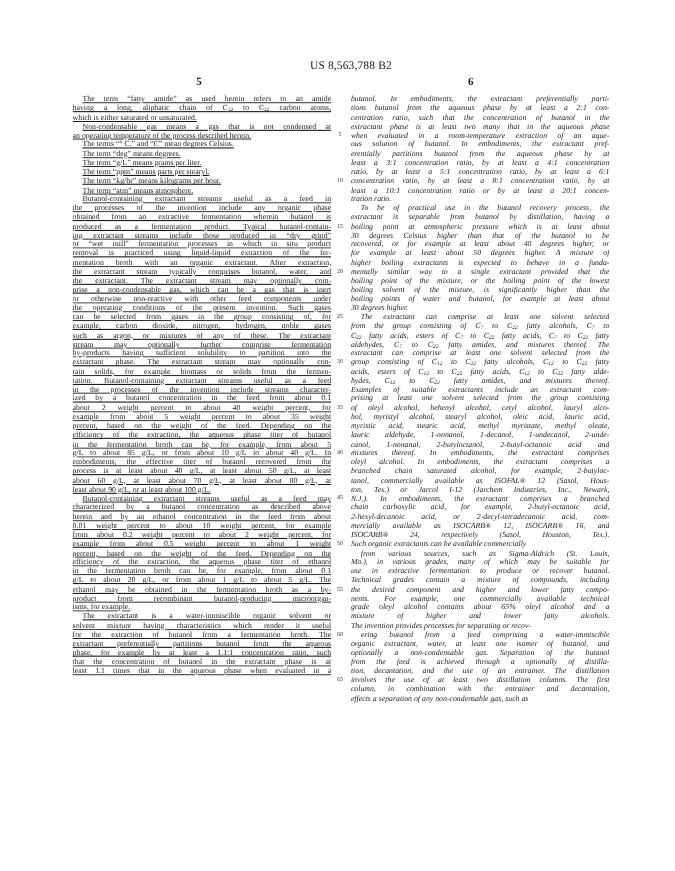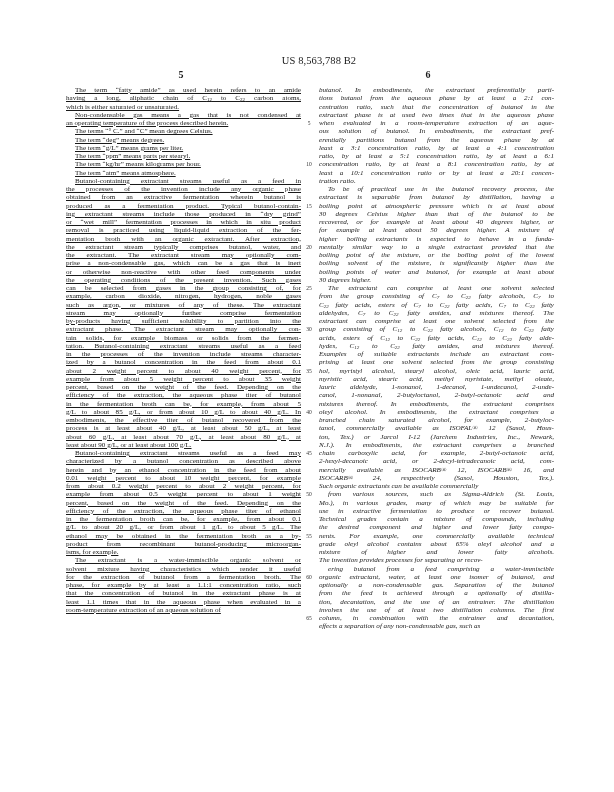--- a/index.html
+++ b/index.html
@@ -81,24 +81,24 @@
     <span class="ln">percent, based on the weight of the feed. Depending on the</span>
     <span class="ln">efficiency of the extraction, the aqueous phase titer of ethanol</span>
     <span class="ln">in the fermentation broth can be, for example, from about 0.1</span>
     <span class="ln">g/L to about 20 g/L, or from about 1 g/L to about 5 g/L. The</span>
     <span class="ln">ethanol may be obtained in the fermentation broth as a by-</span>
     <span class="ln">product from recombinant butanol-producing microorgan-</span>
     <span class="ln last">isms, for example.</span>
     <span class="ln ind">The extractant is a water-immiscible organic solvent or</span>
     <span class="ln">solvent mixture having characteristics which render it useful</span>
     <span class="ln">for the extraction of butanol from a fermentation broth. The</span>
+    <span class="ln">extractant preferentially partitions butanol from the aqueous</span>
     <span class="ln">phase, for example by at least a 1.1:1 concentration ratio, such</span>
     <span class="ln">that the concentration of butanol in the extractant phase is at</span>
     <span class="ln">least 1.1 times that in the aqueous phase when evaluated in a</span>
-    <span class="ln last">room-temperature extraction of an aqueous solution of</span>
   </div>
 <div class="gutter" id="gutter">
     <span></span>
     <span></span>
     <span></span>
     <span></span>
     <span>5</span>
     <span></span>
     <span></span>
     <span></span>
@@ -159,21 +159,21 @@
     <span></span>
     <span></span>
     <span>65</span>
     <span></span>
     <span></span>
   </div>
 <div class="col right" id="rightcol">
     <span class="ln">butanol. In embodiments, the extractant preferentially parti-</span>
     <span class="ln">tions butanol from the aqueous phase by at least a 2:1 con-</span>
     <span class="ln">centration ratio, such that the concentration of butanol in the</span>
-    <span class="ln">extractant phase is at used two times that in the aqueous phase</span>
+    <span class="ln">extractant phase is at least two many that in the aqueous phase</span>
     <span class="ln">when evaluated in a room-temperature extraction of an aque-</span>
     <span class="ln">ous solution of butanol. In embodiments, the extractant pref-</span>
     <span class="ln">erentially partitions butanol from the aqueous phase by at</span>
     <span class="ln">least a 3:1 concentration ratio, by at least a 4:1 concentration</span>
     <span class="ln">ratio, by at least a 5:1 concentration ratio, by at least a 6:1</span>
     <span class="ln">concentration ratio, by at least a 8:1 concentration ratio, by at</span>
     <span class="ln">least a 10:1 concentration ratio or by at least a 20:1 concen-</span>
     <span class="ln last">tration ratio.</span>
     <span class="ln ind">To be of practical use in the butanol recovery process, the</span>
     <span class="ln">extractant is separable from butanol by distillation, having a</span>
@@ -190,20 +190,21 @@
     <span class="ln ind">The extractant can comprise at least one solvent selected</span>
     <span class="ln">from the group consisting of C<sub>7</sub> to C<sub>22</sub> fatty alcohols, C<sub>7</sub> to</span>
     <span class="ln">C<sub>22</sub> fatty acids, esters of C<sub>7</sub> to C<sub>22</sub> fatty acids, C<sub>7</sub> to C<sub>22</sub> fatty</span>
     <span class="ln">aldehydes, C<sub>7</sub> to C<sub>22</sub> fatty amides, and mixtures thereof. The</span>
     <span class="ln">extractant can comprise at least one solvent selected from the</span>
     <span class="ln">group consisting of C<sub>12</sub> to C<sub>22</sub> fatty alcohols, C<sub>12</sub> to C<sub>22</sub> fatty</span>
     <span class="ln">acids, esters of C<sub>12</sub> to C<sub>22</sub> fatty acids, C<sub>12</sub> to C<sub>22</sub> fatty alde-</span>
     <span class="ln">hydes, C<sub>12</sub> to C<sub>22</sub> fatty amides, and mixtures thereof.</span>
     <span class="ln">Examples of suitable extractants include an extractant com-</span>
     <span class="ln">prising at least one solvent selected from the group consisting</span>
+    <span class="ln">of oleyl alcohol, behenyl alcohol, cetyl alcohol, lauryl alco-</span>
     <span class="ln">hol, myristyl alcohol, stearyl alcohol, oleic acid, lauric acid,</span>
     <span class="ln">myristic acid, stearic acid, methyl myristate, methyl oleate,</span>
     <span class="ln">lauric aldehyde, 1-nonanol, 1-decanol, 1-undecanol, 2-unde-</span>
     <span class="ln">canol, 1-nonanal, 2-butyloctanol, 2-butyl-octanoic acid and</span>
     <span class="ln">mixtures thereof. In embodiments, the extractant comprises</span>
     <span class="ln">oleyl alcohol. In embodiments, the extractant comprises a</span>
     <span class="ln">branched chain saturated alcohol, for example, 2-butyloc-</span>
     <span class="ln">tanol, commercially available as ISOFAL® 12 (Sasol, Hous-</span>
     <span class="ln">ton, Tex.) or Jarcol I-12 (Jarchem Industries, Inc., Newark,</span>
     <span class="ln">N.J.). In embodiments, the extractant comprises a branched</span>

